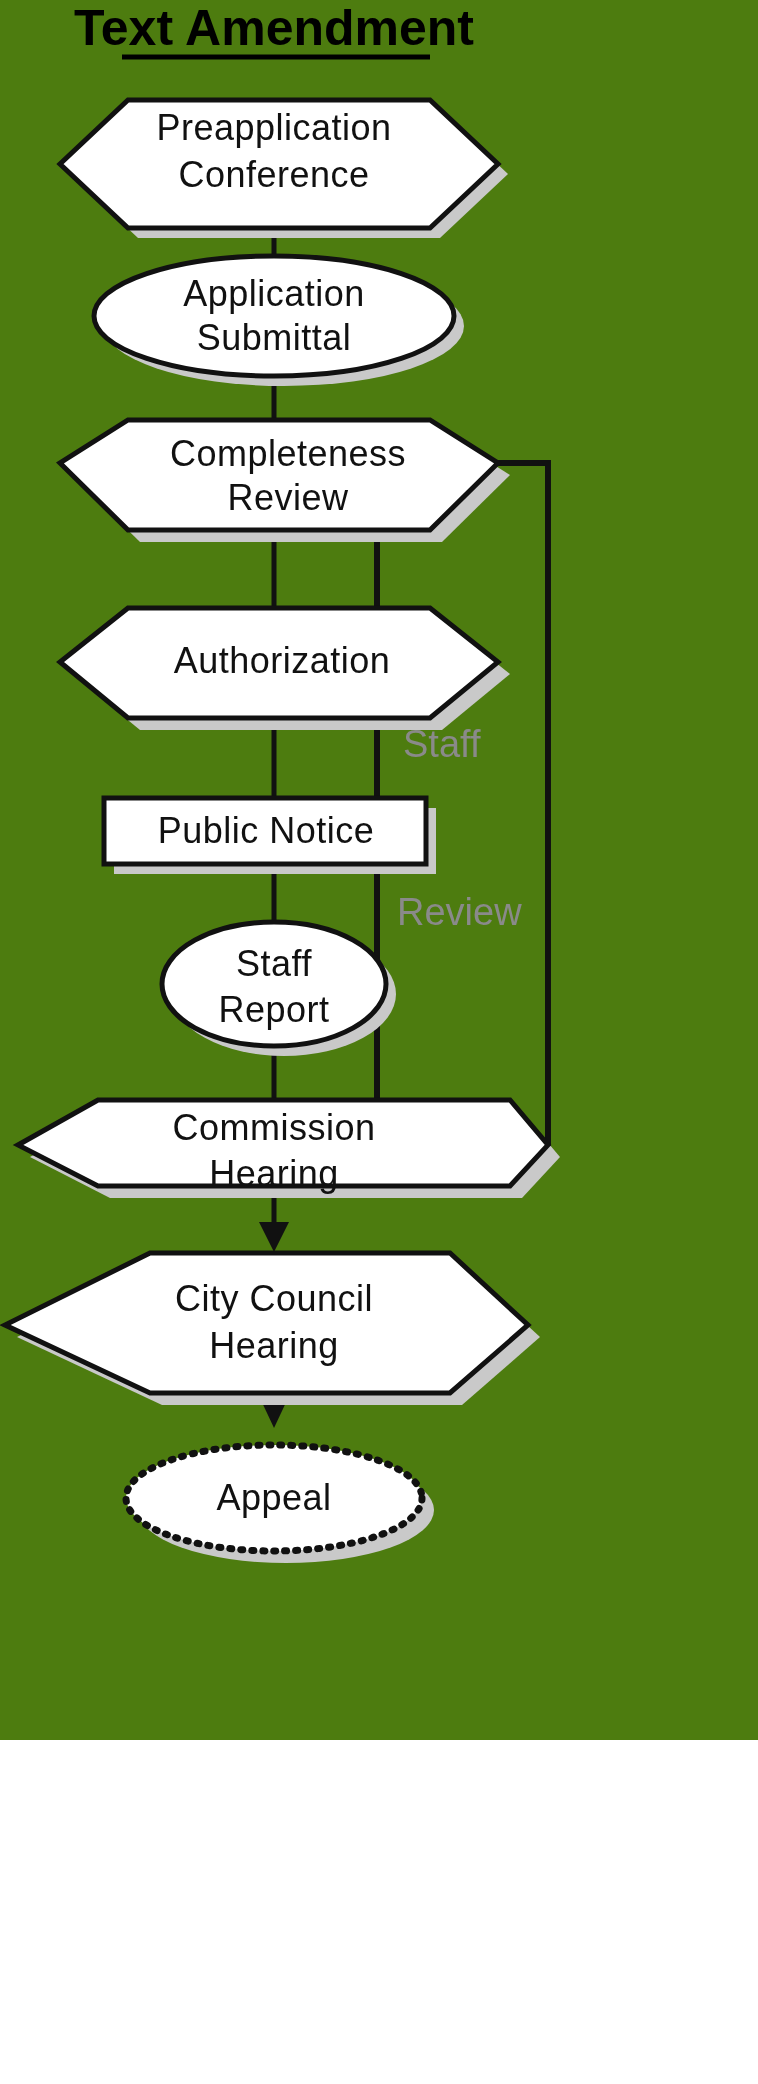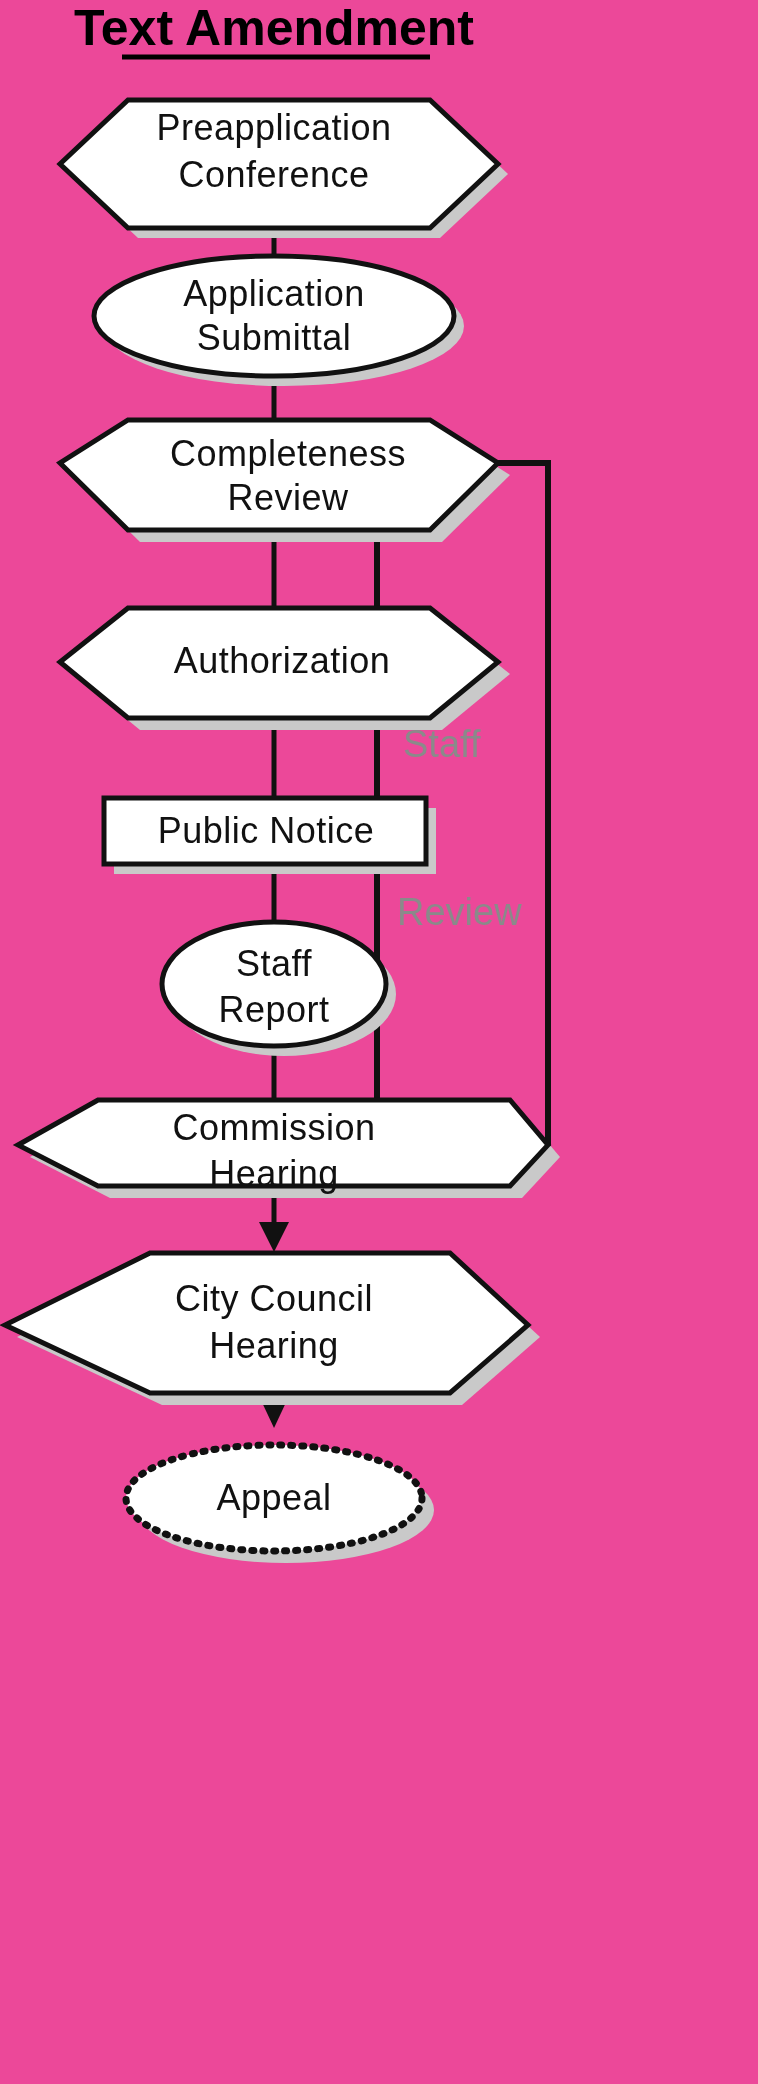--- a/index.html
+++ b/index.html
@@ -10,22 +10,22 @@
   body {
     width: 758px;
     height: 2084px;
     position: relative;
     font-family: "Liberation Sans", sans-serif;
     overflow: hidden;
   }
   #page {
     position: relative;
     width: 758px;
-    height: 2084px;
-    background: #ec4899;
+    height: 1740px;
+    background: #4d7c0f;
   }
   #flow-svg {
     position: absolute;
     top: 0;
     left: 0;
     width: 758px;
     height: 2084px;
     display: block;
   }
   .node-text {

